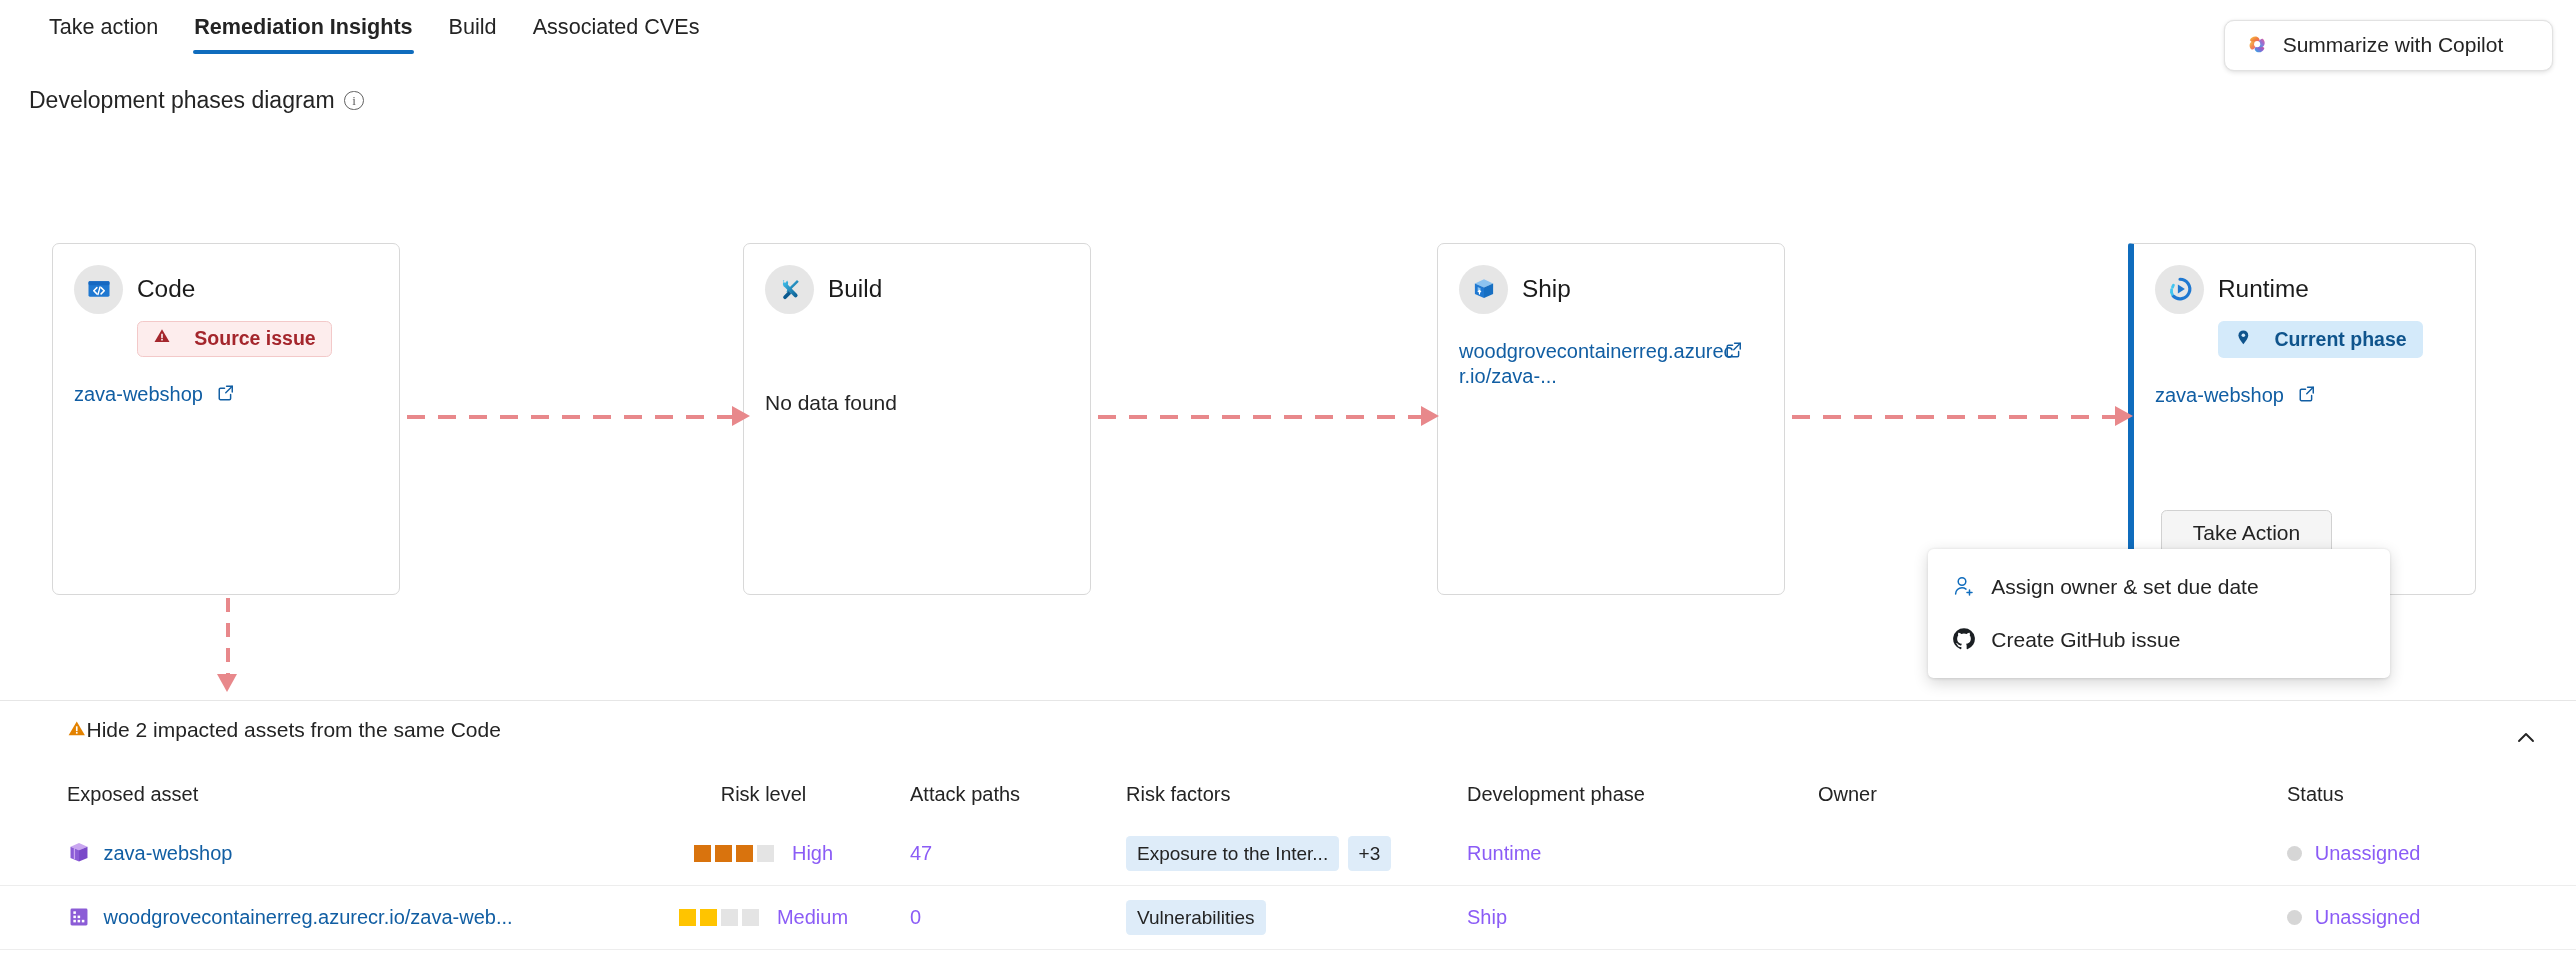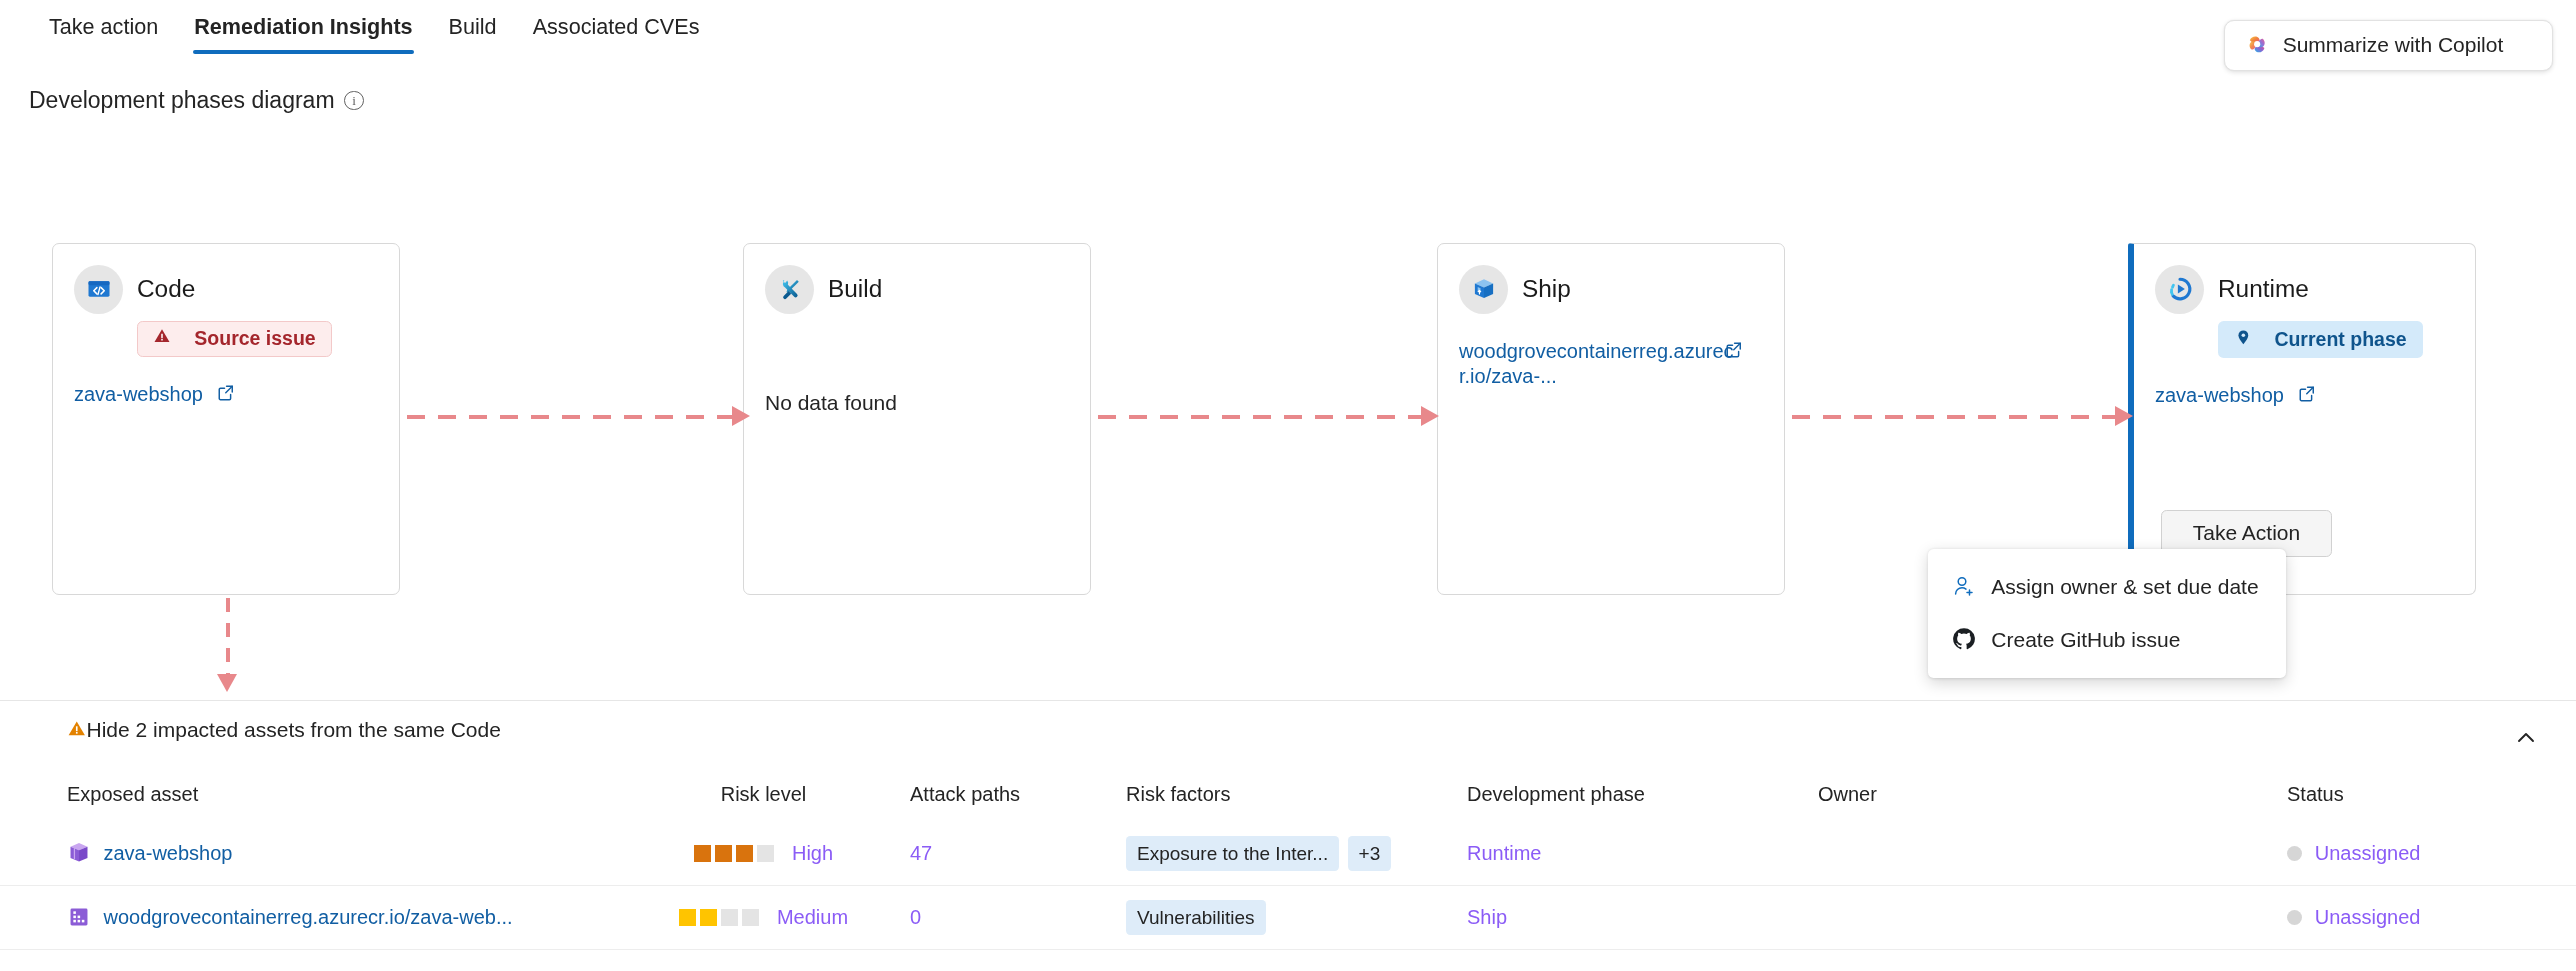--- a/index.html
+++ b/index.html
@@ -138,21 +138,21 @@
     position: absolute; bottom: 0; left: 0;
     width: 0; height: 0;
     border-left: 10.4px solid transparent;
     border-right: 10.4px solid transparent;
     border-top: 18px solid #e8888b;
   }
 
   
   .ctxmenu {
     position: absolute; left: 1928px; top: 549px;
-    width: 358px; height: 129px;
+    width: 462px; height: 129px;
     background: #ffffff; border-radius: 5.6px;
     box-shadow: 0 4.2px 15.3px rgba(0,0,0,0.16), 0 0.7px 2.8px rgba(0,0,0,0.10);
     padding: 11px 0;
     z-index: 20;
   }
   .ctxitem {
     display: flex; align-items: center; gap: 15.3px;
     height: 53px; padding: 0 24px; cursor: pointer;
   }
   .ctxitem .lbl { font-size: 21px; color: #242424; white-space: nowrap; }

